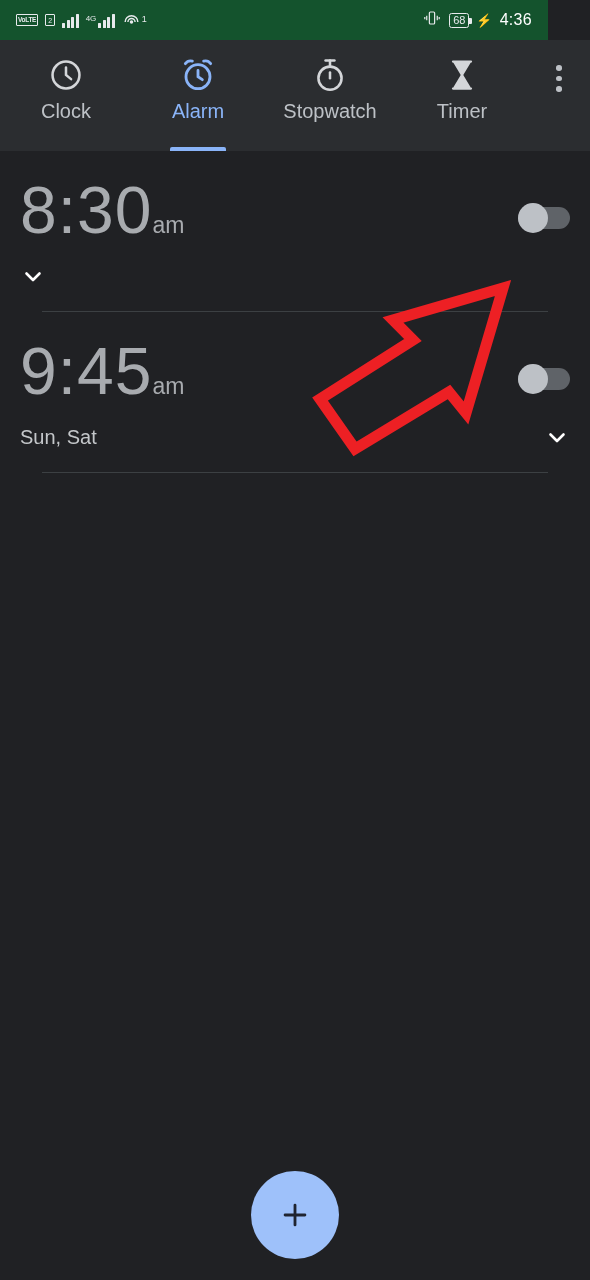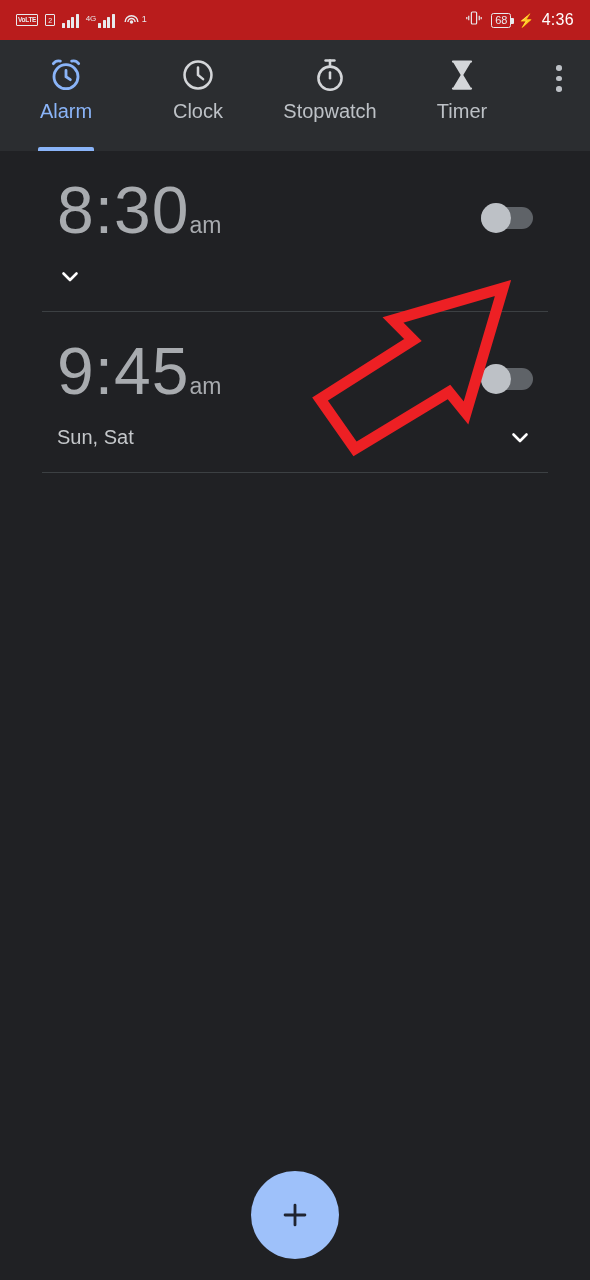--- a/index.html
+++ b/index.html
@@ -6,22 +6,22 @@
   html,body {
     width:590px; height:1280px;
     background:#202124;
     font-family:"Liberation Sans", sans-serif;
     overflow:hidden;
   }
   #screen { position:relative; width:590px; height:1280px; background:#202124; }
 
   
   .statusbar {
-    position:absolute; top:0; left:0; width:590px; height:40px;
-    background:#b91c1c;
+    position:absolute; top:0; left:0; width:548px; height:40px;
+    background:#14532d;
     display:flex; align-items:center; justify-content:space-between;
     padding:12px 16px;
   }
   .sb-left { display:flex; align-items:center; gap:7px; }
   .sb-right { display:flex; align-items:center; gap:7px; }
   .sb-time { color:#fff; font-size:16px; letter-spacing:0.3px;text-align:center; }
   .volte-box {
     border:1.4px solid #e8eaed; color:#e8eaed;
     font-size:6.5px; font-weight:bold; line-height:1;
     padding:1.5px 1px; border-radius:1px; letter-spacing:-0.3px;
@@ -66,21 +66,21 @@
     background:#8ab4f8; border-radius:2px 2px 0 0;
   }
   .overflow {
     width:62px; height:111px; display:flex; flex-direction:column;
     align-items:center; justify-content:center; gap:5px; padding-bottom:34px;
   }
   .overflow span { width:5.5px; height:5.5px; border-radius:50%; background:#bdc1c6; display:block; }
 
   
   .list { position:absolute; top:151px; left:0; width:590px; }
-  .alarm { position:relative; padding:0 57px; }
+  .alarm { position:relative; padding:0 20px; }
   .alarm-top { display:flex; align-items:flex-end; justify-content:space-between; padding-top:26px; }
   .time-wrap { display:flex; align-items:baseline; }
   .time { font-size:66px; color:#a8abaf; line-height:1; letter-spacing:1px; font-weight:400; }
   .ampm { font-size:23px; color:#a8abaf; margin-left:0; }
   .toggle {
     width:52px; height:22px; border-radius:11px; background:#5f6368;
     position:relative; margin-bottom:14px; flex:0 0 auto;
   }
   .toggle .knob {
     position:absolute; left:0; top:-4px; width:30px; height:30px;
@@ -147,40 +147,40 @@
         </svg>
       </span>
       <span class="batt">68</span>
       <span class="bolt">⚡</span>
       <span class="sb-time">4:36</span>
     </div>
   </div>
 
   <div class="tabbar">
 
+    <div class="tab">
+      <div class="tab-icon">
+        <svg width="38" height="38" viewBox="0 0 24 24" fill="none" stroke="#d4d6d9" stroke-width="1.6" stroke-linecap="round">
+          <circle cx="12" cy="12" r="8.5"></circle>
+          <path d="M12 7.2V12l3.2 2.6"></path>
+        </svg>
+      </div>
+      <div class="tab-label">Clock</div>
+    </div>
+
     <div class="tab active">
       <div class="tab-icon">
         <svg width="40" height="40" viewBox="0 0 24 24" fill="none" stroke="#8ab4f8" stroke-width="1.7" stroke-linecap="round">
           <circle cx="12" cy="13" r="7.2"></circle>
           <path d="M12 9.3V13l2.6 1.8"></path>
           <path d="M4.4 5.2a4 4 0 0 1 4.2-1.5M19.6 5.2a4 4 0 0 0-4.2-1.5"></path>
         </svg>
       </div>
       <div class="tab-label">Alarm</div>
       <div class="tab-underline"></div>
-    </div>
-
-    <div class="tab">
-      <div class="tab-icon">
-        <svg width="38" height="38" viewBox="0 0 24 24" fill="none" stroke="#d4d6d9" stroke-width="1.6" stroke-linecap="round">
-          <circle cx="12" cy="12" r="8.5"></circle>
-          <path d="M12 7.2V12l3.2 2.6"></path>
-        </svg>
-      </div>
-      <div class="tab-label">Clock</div>
     </div>
 
     <div class="tab">
       <div class="tab-icon">
         <svg width="38" height="38" viewBox="0 0 24 24" fill="none" stroke="#d4d6d9" stroke-width="1.6" stroke-linecap="round">
           <circle cx="12" cy="14" r="7.3"></circle>
           <path d="M12 10.4V14"></path>
           <path d="M9.2 2.8h5.6"></path>
           <path d="M12 2.8v3.9"></path>
         </svg>

